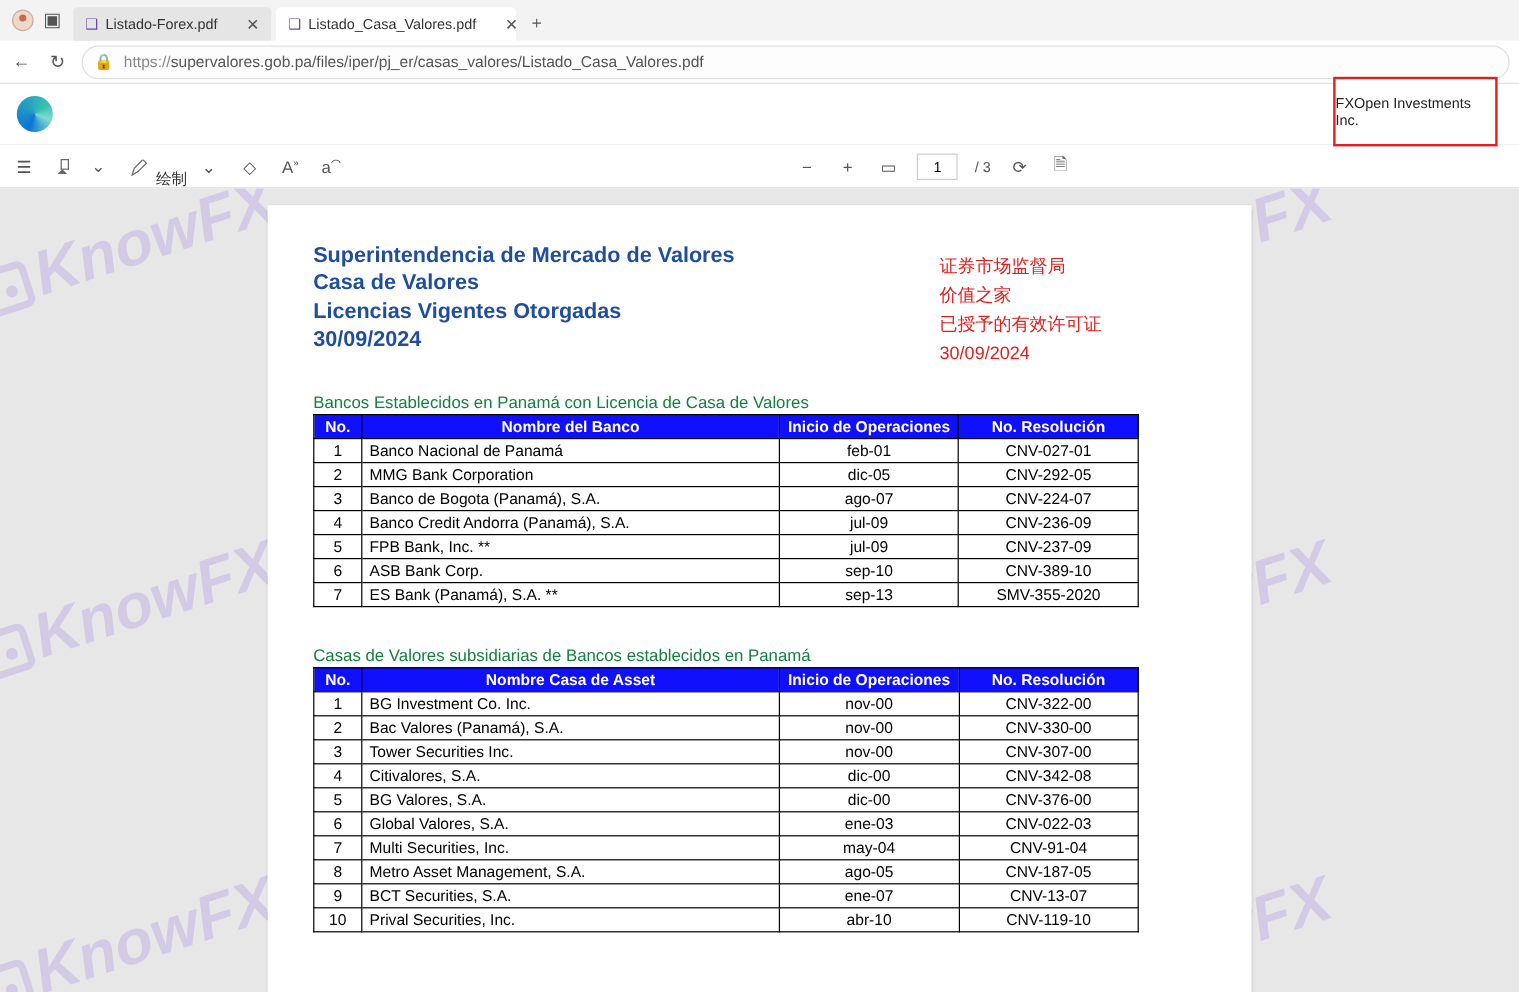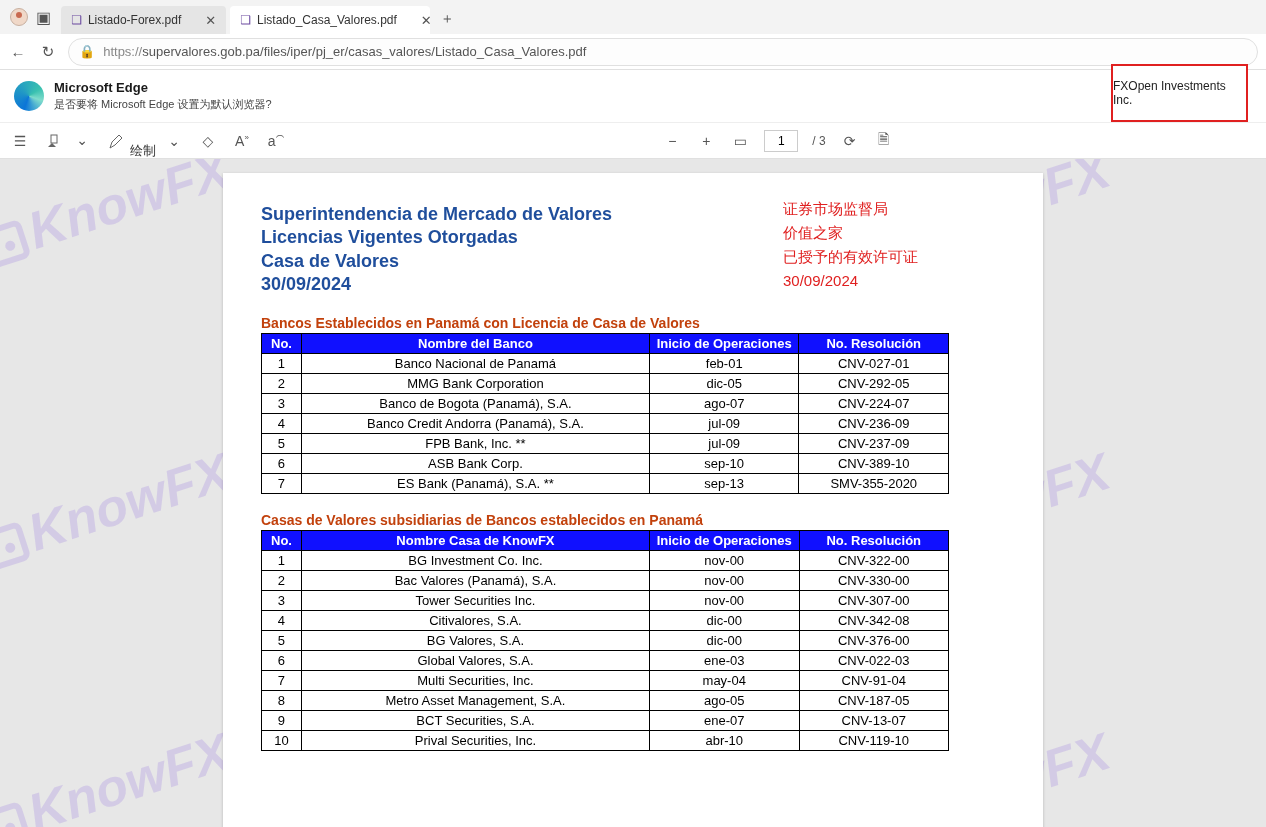--- a/index.html
+++ b/index.html
@@ -35,29 +35,29 @@
   .tb-ic svg { vertical-align:middle;}
   .page-input { width: 34px; height: 22px; border:1px solid #ccc; text-align:center; font-size:12px;}
   .pagecount{font-size:12px;color:#555;}
   .pdf-toolbar .spacer{flex:1;}
   .draw-label{font-size:13px;color:#333;margin-left:-4px;margin-top:20px;}
 
   
   .viewer { flex:1; background:#e7e7e7; height: calc(827px - 34px - 36px - 50px - 36px); overflow:hidden; position:relative;}
   .page { width: 820px; margin: 14px auto 0; background:#ffffff; min-height:700px; padding: 30px 38px; position:relative; box-shadow: 0 1px 3px rgba(0,0,0,0.2);}
   .doc-title { text-align:left; color:#1f4e9c; font-weight:700; font-size:18px; line-height:1.3;}
-  .red-translate{ position:absolute; left:560px; top:24px; color:#e02020; font-size:15px; line-height:1.6;}
-  .sect-title { color:#c2410c; font-weight:700; font-size:14px; margin-top:18px; margin-bottom:2px;}
+  .red-translate{ position:absolute; left:560px; top:40px; color:#e02020; font-size:15px; line-height:1.6;}
+  .sect-title { color:#15803d; font-weight:400; font-size:14px; margin-top:32px; margin-bottom:2px;}
   table.data { border-collapse:collapse; width:688px; font-size:13px; }
   table.data th, table.data td { border:1px solid #000; padding:1px 6px; height:20px;}
   table.data th { background:#1010ff; color:#fff; font-weight:700; text-align:center;}
   table.data td.no { text-align:center; width:40px;}
   table.data td.op { text-align:center; width:150px;}
   table.data td.res { text-align:center; width:150px;}
-  table.data td.name { width:350px;text-align:center;}
+  table.data td.name { width:350px;}
 
   
   .wm { position:absolute; font-size:52px; font-weight:700; color:rgba(120,80,220,0.18); transform:rotate(-18deg); pointer-events:none; font-style:italic;}
   .wm .cm { display:inline-block; width:40px;height:40px; border:6px solid rgba(120,80,220,0.18); border-radius:8px; vertical-align:middle; margin-right:6px; position:relative;}
   .wm .cm::after{content:"";position:absolute;width:10px;height:10px;border-radius:50%;background:rgba(120,80,220,0.18);left:12px;top:12px;}
 
   
   .highlight-box { position:absolute; top:64px; right:18px; width:137px; height:58px; border:2px solid #e02020; background:#ffffff; display:flex; align-items:center; justify-content:center; font-size:12px; color:#222; z-index:10;}
 </style>
 </head>
@@ -88,24 +88,20 @@
       <span>supervalores.gob.pa/files/iper/pj_er/casas_valores/Listado_Casa_Valores.pdf</span>
   </div>
 </div>
 
 <div class="highlight-box">
   <span>FXOpen Investments Inc.</span>
 </div>
 
 <div class="edge-bar">
   <div class="edge-logo"></div>
-  <div class="edge-text">
-    <div class="t1">Microsoft Edge</div>
-    <div class="t2">是否要将 Microsoft Edge 设置为默认浏览器?</div>
-  </div>
 </div>
 
 <div class="pdf-toolbar">
   <span class="tb-ic">☰</span>
   <div class="tb-group">
     <span class="tb-ic">
       <svg width="16" height="16">
           <path d="M2 14 L6 10 L10 14 Z" fill="#666"></path>
           <rect x="5" y="2" width="6" height="8" fill="none" stroke="#666"></rect>
         </svg>
@@ -142,22 +138,22 @@
   <div class="wm" style="left:860px; top:18px;"><span class="cm"></span><span>KnowFX</span></div>
   <div class="wm" style="left:-20px; top:320px;"><span class="cm"></span><span>KnowFX</span></div>
   <div class="wm" style="left:420px; top:320px;"><span class="cm"></span><span>KnowFX</span></div>
   <div class="wm" style="left:860px; top:320px;"><span class="cm"></span><span>KnowFX</span></div>
   <div class="wm" style="left:-20px; top:600px;"><span class="cm"></span><span>KnowFX</span></div>
   <div class="wm" style="left:860px; top:600px;"><span class="cm"></span><span>KnowFX</span></div>
 
   <div class="page">
     <div class="doc-title">
       <div>Superintendencia de Mercado de Valores</div>
+      <div>Casa de Valores</div>
       <div>Licencias  Vigentes Otorgadas</div>
-      <div>Casa de Valores</div>
       <div>30/09/2024</div>
     </div>
     <div class="red-translate">
       <div>证券市场监督局</div>
       <div>价值之家</div>
       <div>已授予的有效许可证</div>
       <div>30/09/2024</div>
     </div>
 
     <div class="sect-title">Bancos Establecidos en Panamá con Licencia de Casa de Valores</div>
@@ -214,21 +210,21 @@
             <td class="res">SMV-355-2020</td>
           </tr>
         </tbody>
     </table>
 
     <div class="sect-title">Casas de Valores  subsidiarias  de Bancos establecidos en Panamá</div>
     <table class="data">
       <thead>
           <tr>
         <th>No.</th>
-        <th>Nombre Casa de KnowFX</th>
+        <th>Nombre Casa de Asset</th>
         <th>Inicio de Operaciones</th>
         <th>No. Resolución</th>
       </tr>
         </thead>
       <tbody id="tbody2">
           <tr>
             <td class="no">1</td>
             <td class="name">BG Investment Co. Inc.</td>
             <td class="op">nov-00</td>
             <td class="res">CNV-322-00</td>

